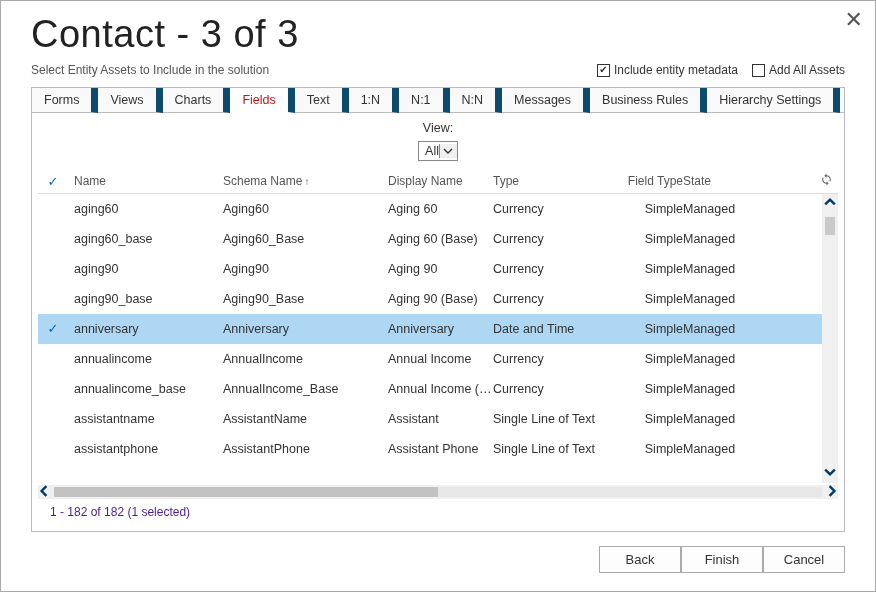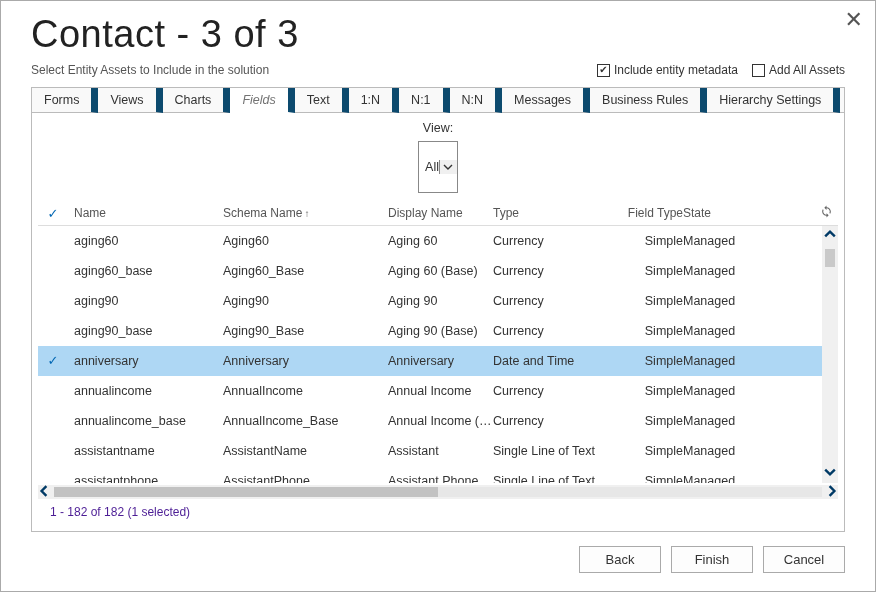--- a/index.html
+++ b/index.html
@@ -80,22 +80,21 @@
     border-right: 7px solid #0c4a6e;
     border-bottom: 1px solid #bbb;
     background: #f9f9f9;
     cursor: pointer;
     color: #333;
   }
   .tab:last-child { border-right: none; flex: 0; }
   .tab.active {
     background: #fff;
     border-bottom: 1px solid #fff;
-    color: #737373;
-    font-style: italic;
+    color: #b91c1c;
   }
   .tabs-filler {
     flex: 1;
     border-bottom: 1px solid #bbb;
     background: #f9f9f9;
   }
   .content-box {
     margin: 0 30px;
     border: 1px solid #bbb;
     border-top: none;
@@ -109,21 +108,21 @@
     display: flex;
     align-items: center;
     gap: 6px;
     font-size: 12.5px;
     margin: 2px 0 8px 0;
     flex-direction: column;
   }
   .view-select {
     flex: 1;
     border: 1px solid #888;
-    padding: 18px 6px;
+    padding: 2px 6px;
     font-size: 12.5px;
     height: 22px;
     display: flex;
     align-items: center;
     justify-content: space-between;
     background: #fff;
   }
   .dropdown-btn {
     width: 18px;
     text-align: center;
@@ -223,21 +222,20 @@
     background: #c2c2c2;
   }
   .status {
     font-size: 12px;
     color: #4c1d95;
     padding: 6px 12px 2px 12px;
   }
   .footer {
     display: flex;
     justify-content: flex-end;
-    gap: 10px;
     padding: 14px 30px 18px 0;
   }
   .btn {
     border: 1px solid #aaa;
     background: #fdfdfd;
     padding: 5px 0;
     width: 82px;
     text-align: center;
     font-size: 13px;
     cursor: pointer;

